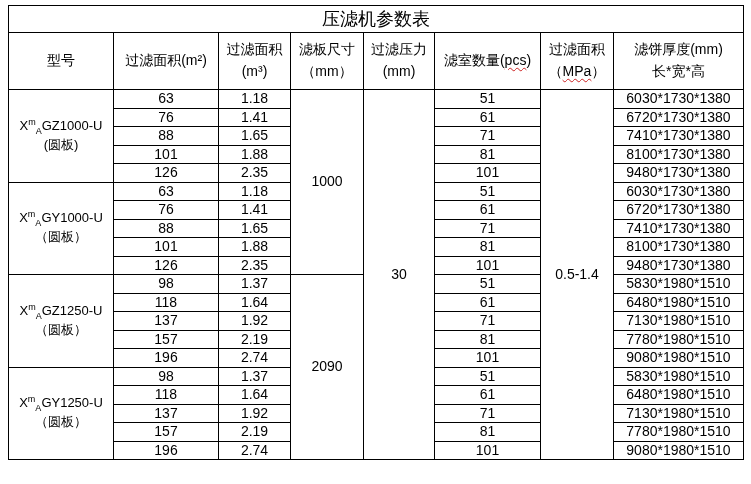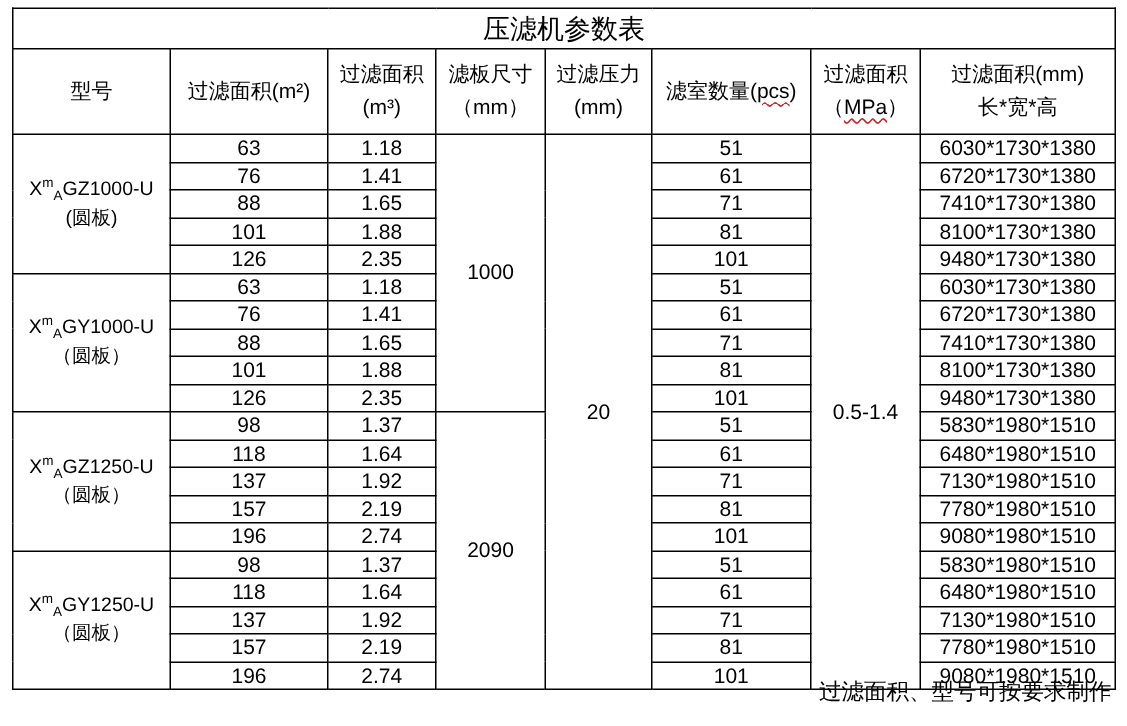--- a/index.html
+++ b/index.html
@@ -52,34 +52,34 @@
       <th>
         <div>过滤压力</div>
         <div>(mm)</div>
       </th>
       <th><span>滤室数量(</span><span class="squiggle">pcs</span><span>)</span></th>
       <th>
         <div>过滤面积</div>
         <div><span>（</span><span class="squiggle">MPa</span><span>）</span></div>
       </th>
       <th>
-        <div>过滤面积(mm)</div>
+        <div>滤饼厚度(mm)</div>
         <div>长*宽*高</div>
       </th>
     </tr>
 
     <tr class="data-row">
       <td class="model-cell" rowspan="5">
         <div><span>X</span><sup>m</sup><sub>A</sub><span>GZ1000-U</span></div>
         <div>(圆板)</div>
       </td>
       <td>63</td>
       <td>1.18</td>
       <td rowspan="10">1000</td>
-      <td rowspan="20">20</td>
+      <td rowspan="20">30</td>
       <td>51</td>
       <td rowspan="20">0.5-1.4</td>
       <td>6030*1730*1380</td>
     </tr>
     <tr class="data-row">
       <td>76</td>
       <td>1.41</td>
       <td>61</td>
       <td>6720*1730*1380</td>
     </tr>
@@ -203,14 +203,13 @@
     </tr>
     <tr class="data-row">
       <td>196</td>
       <td>2.74</td>
       <td>101</td>
       <td>9080*1980*1510</td>
     </tr>
   </tbody>
     </table>
 
-  <div class="footer-note">过滤面积、型号可按要求制作</div>
 </div>
 
 </body></html>

